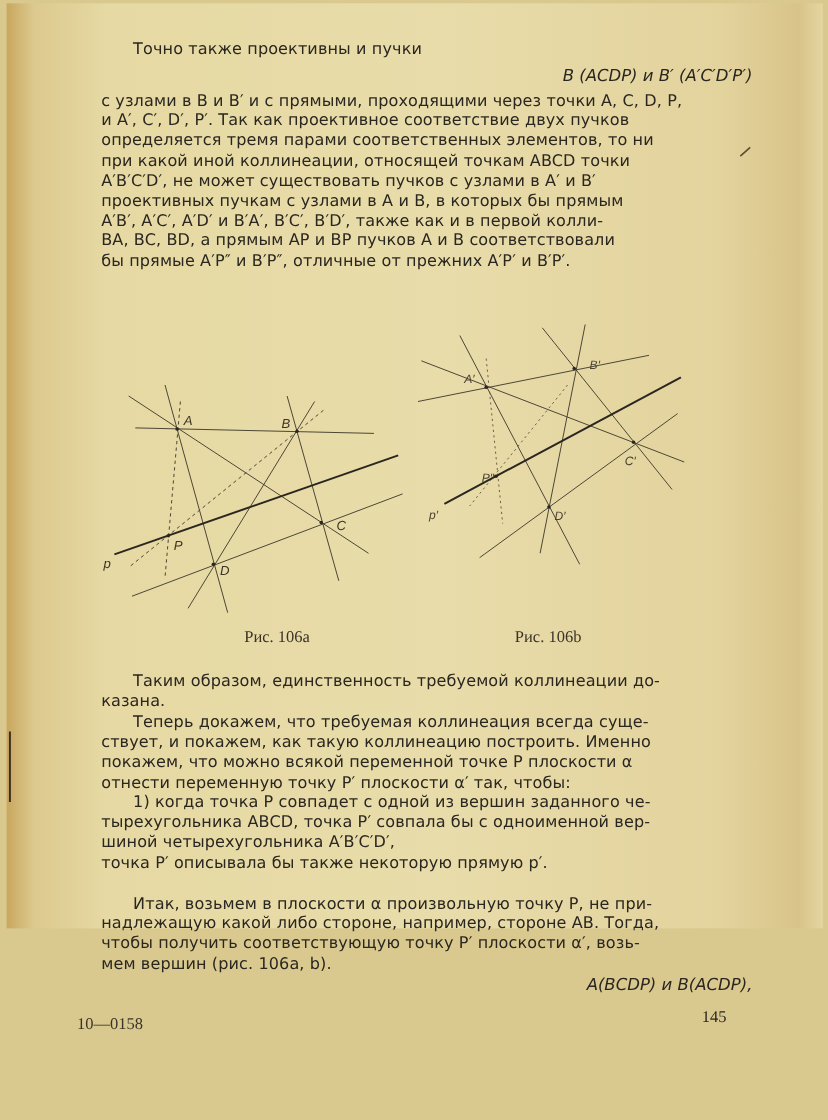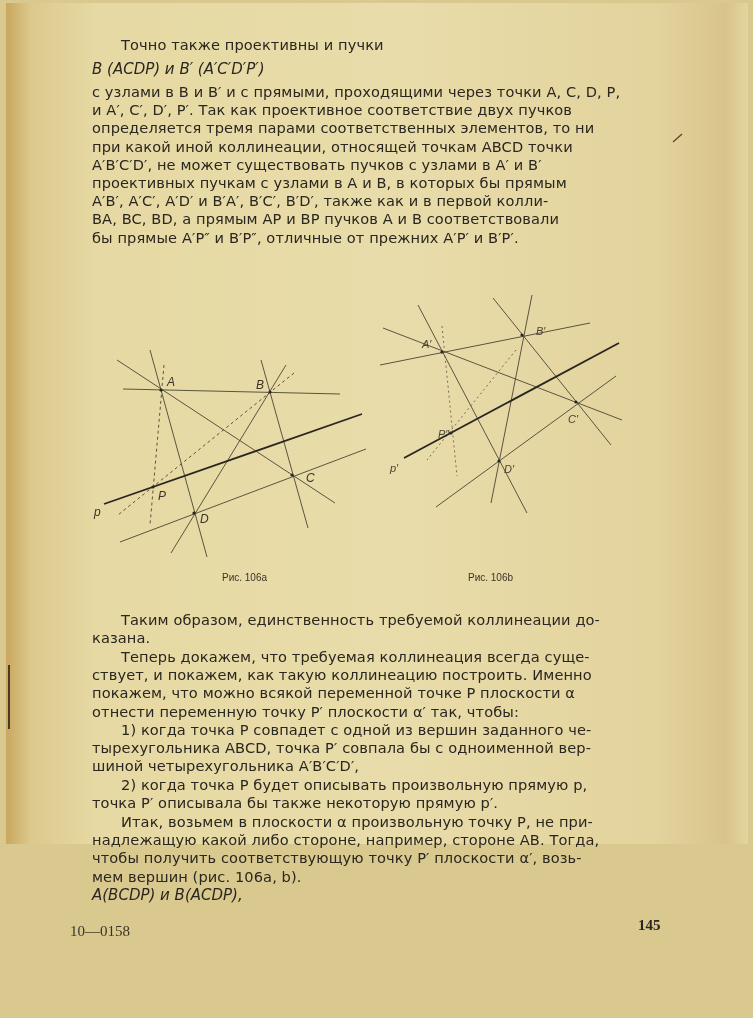--- a/index.html
+++ b/index.html
@@ -13,26 +13,26 @@
     font-family:"DejaVu Sans", sans-serif;
     color:#2a2620;
   }
   .txt {
     position:absolute; left:86px; width:592px;
     font-size:14.6px; line-height:18.2px;
     text-align:justify; letter-spacing:0.1px;
   }
   .txt p { margin:0; }
   .indent { text-indent:29px; }
-  .center { text-align:left; position:absolute; width:592px; left:86px; font-size:15px; }
+  .center { text-align:right; position:absolute; width:592px; left:86px; font-size:15px; }
   .it { font-style:italic; font-family:"DejaVu Sans", sans-serif; }
   .fig { position:absolute; }
-  .caption { position:absolute; font-family:Liberation Sans, sans-serif; font-size:10px; color:#3a3428; }
+  .caption { position:absolute; font-family:Liberation Serif, serif; font-size:15px; color:#3a3428; }
   .footer-left { position:absolute; left:64px; top:920px; font-family:"Liberation Serif", serif; font-size:15px; color:#3a3428; }
-  .footer-right { position:absolute; left:632px; top:914px; font-family:"Liberation Serif", serif; font-size:15px; color:#2a2620;font-weight:bold; }
+  .footer-right { position:absolute; left:632px; top:914px; font-family:"Liberation Serif", serif; font-size:15px; color:#2a2620; }
   .margin-mark { position:absolute; }
 </style>
 </head>
 <body>
 
 <div class="page">
 
   <div class="txt" style="top:33px;">
     <p class="indent">Точно также проективны и пучки</p>
   </div>
@@ -145,21 +145,20 @@
     <p>отнести переменную точку P′ плоскости α′ так, чтобы:</p>
   </div>
 
   <div class="txt" style="top:718px;">
     <p class="indent">1) когда точка P совпадет с одной из вершин заданного че-</p>
     <p>тырехугольника ABCD, точка P′ совпала бы с одноименной вер-</p>
     <p>шиной четырехугольника A′B′C′D′,</p>
   </div>
 
   <div class="txt" style="top:773px;">
-    <p class="indent">2) когда точка P будет описывать произвольную прямую p,</p>
     <p>точка P′ описывала бы также некоторую прямую p′.</p>
   </div>
 
   <div class="txt" style="top:810px;">
     <p class="indent">Итак, возьмем в плоскости α произвольную точку P, не при-</p>
     <p>надлежащую какой либо стороне, например, стороне AB. Тогда,</p>
     <p>чтобы получить соответствующую точку P′ плоскости α′, возь-</p>
     <p>мем вершин (рис. 106a, b).</p>
   </div>
 

